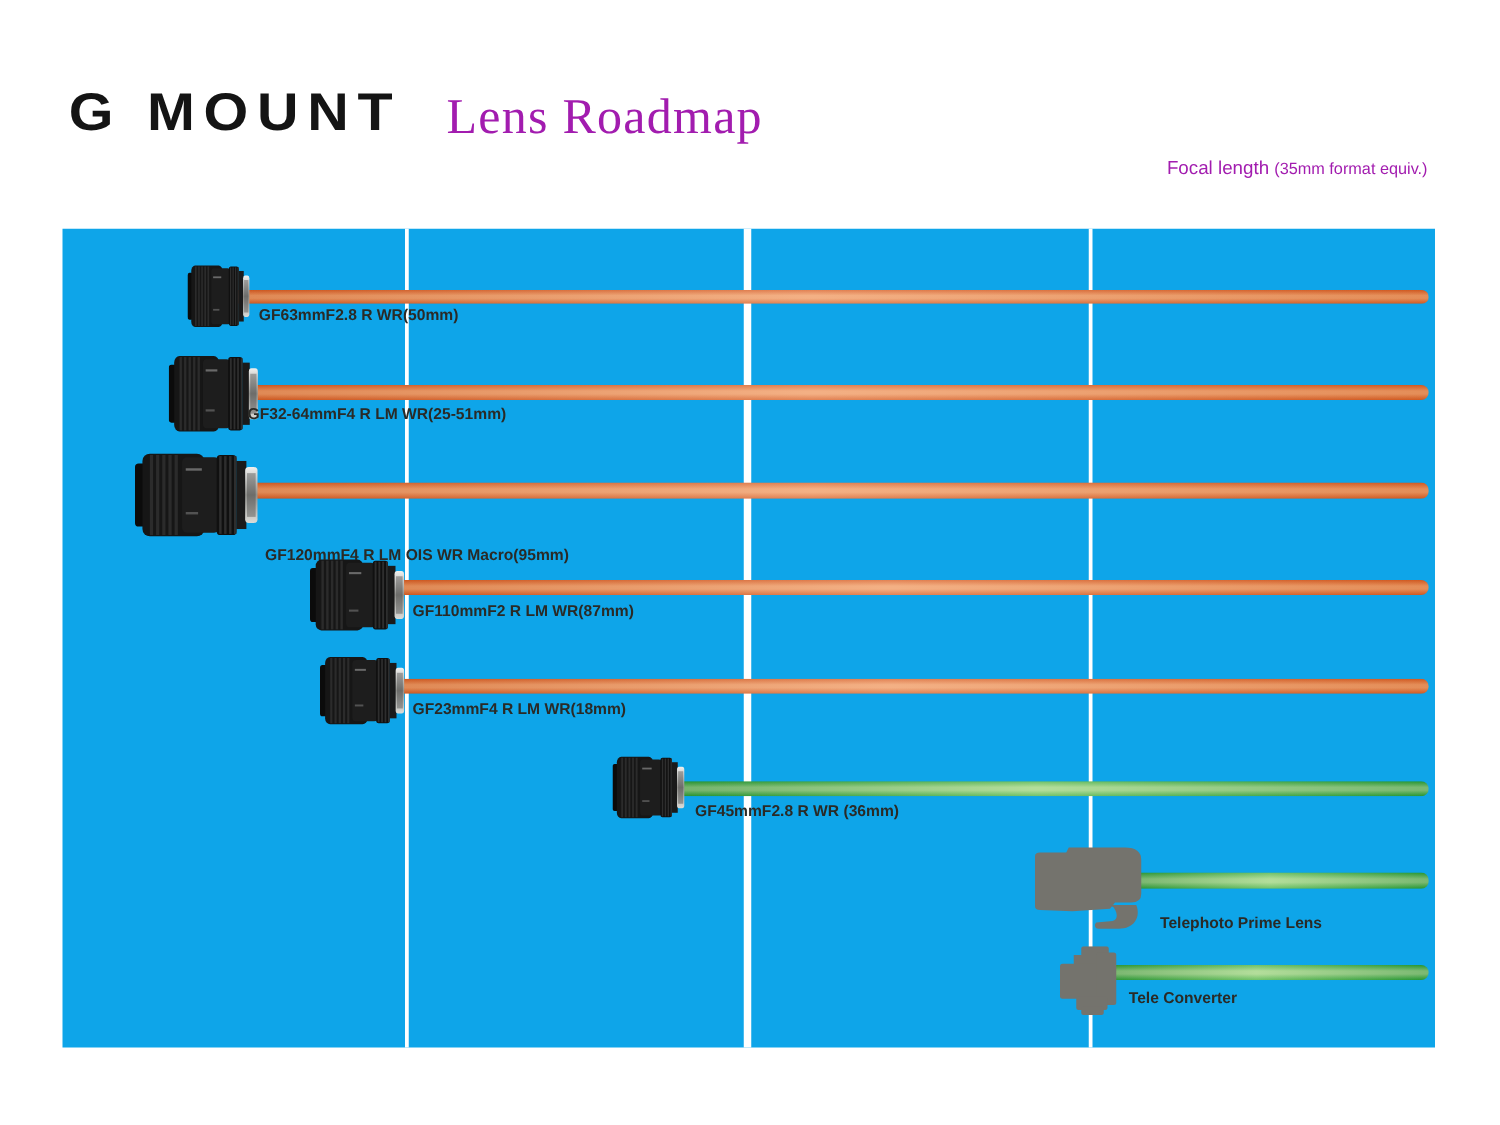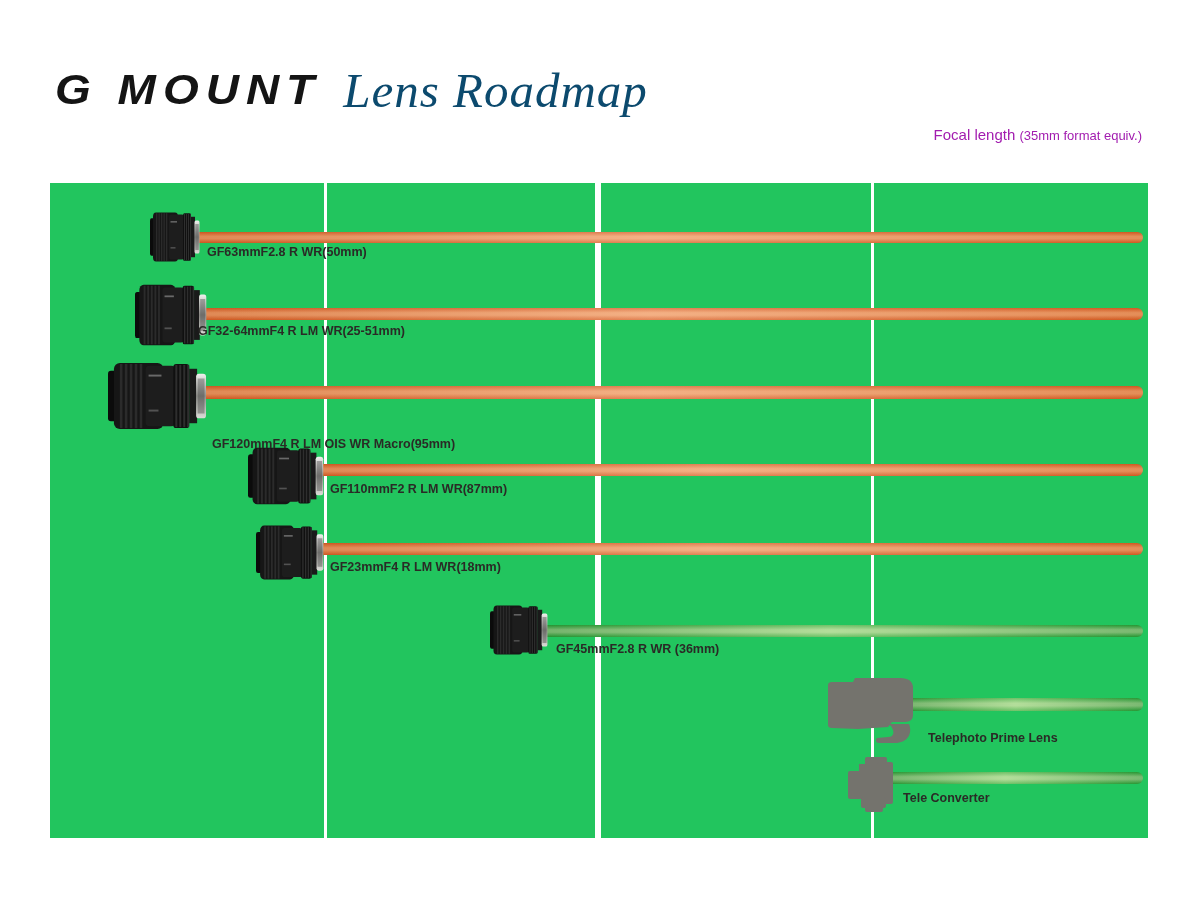--- a/index.html
+++ b/index.html
@@ -1,39 +1,39 @@
 <!DOCTYPE html>
 <html><head>
 <meta charset="utf-8">
 <style>
   html,body{margin:0;padding:0;background:#fff;}
   .page{position:relative;width:1200px;height:900px;background:#ffffff;overflow:hidden;
         font-family:"Liberation Sans", sans-serif;color:#1c1c1a;}
 
   
-  .title-row{position:absolute;left:55px;top:62px;display:flex;align-items:flex-start;gap:22px;font-style:italic;}
+  .title-row{position:absolute;left:55px;top:62px;display:flex;align-items:flex-end;gap:36px;}
   .logo{font-family:"Liberation Sans", sans-serif;font-weight:bold;font-size:46px;
         letter-spacing:7px;color:#141414;display:inline-block;transform:scaleY(0.92);}
-  .title-serif{font-family:"Liberation Serif", serif;font-size:49px;color:#0c4a6e;letter-spacing:1px;}
+  .title-serif{font-family:"Liberation Serif", serif;font-size:40px;color:#a21caf;letter-spacing:1px;}
 
   
   .focal-note{position:absolute;right:58px;top:126px;font-size:15px;color:#a21caf;white-space:nowrap;}
   .focal-note .paren{font-size:13px;}
 
   
   .year-bar{position:absolute;top:153px;height:22px;display:flex;align-items:center;justify-content:center;
     font-size:16px;color:#1e1e1e;
     background:
       linear-gradient(to bottom, rgba(255,255,255,0.55), rgba(255,255,255,0) 45%),
       linear-gradient(to right, #ffffff 0%, #ccd5d9 13%, #c5cfd3 50%, #ccd5d9 87%, #ffffff 100%); margin-top: 48px;}
   .year-bar.y2017{left:50px;width:542px;}
   .year-bar.y2018{left:600px;width:542px;}
 
   
-  .chart{position:absolute;left:50px;top:183px;width:1098px;height:655px;background:#22c55e;}
+  .chart{position:absolute;left:50px;top:183px;width:1098px;height:655px;background:#0ea5e9;}
   .gridline{position:absolute;top:0;bottom:0;background:#ffffff;z-index:1;}
   .bar{position:absolute;z-index:2;}
   .bar.released{border-radius:0 6px 6px 0;
     background:
       linear-gradient(to right, rgba(120,30,0,0.14), rgba(255,255,255,0.22) 48%, rgba(120,30,0,0.10)),
       linear-gradient(to bottom, #d95f24 0%, #f09a62 40%, #f09a62 60%, #d95f24 100%);}
   .bar.planned{border-radius:6px;
     background:
       linear-gradient(to right, rgba(0,60,0,0.18), rgba(255,255,200,0.33) 48%, rgba(0,60,0,0.14)),
       linear-gradient(to bottom, #2aa339 0%, #8ecd84 40%, #8ecd84 60%, #2aa339 100%);}

